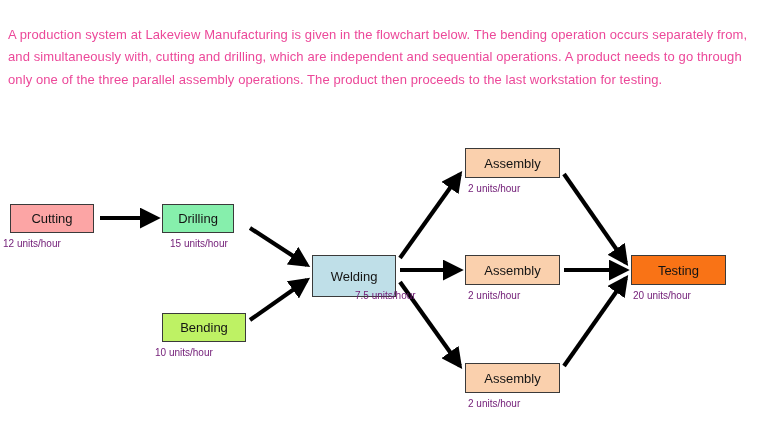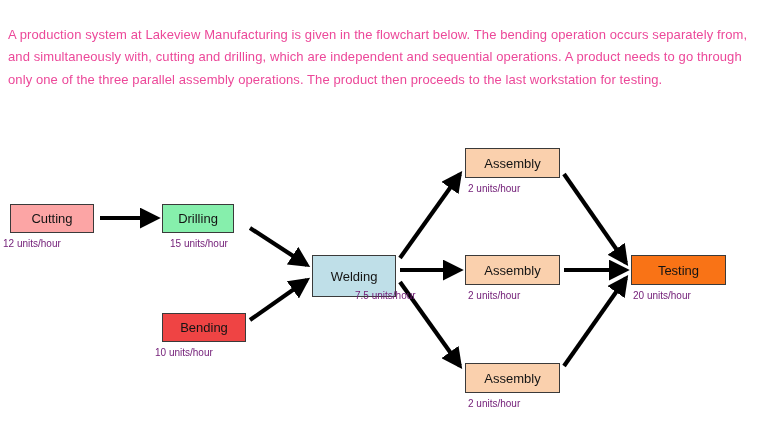--- a/index.html
+++ b/index.html
@@ -90,21 +90,21 @@
   </svg>
   <div id="node-group">
       <div class="node" style="left: 10px; top: 74px; width: 84px; height: 29px; background: #fca5a5;">
         <span>Cutting</span>
       </div>
       <div class="rate-label" style="left: 3px; top: 108px;">12 units/hour</div>
       <div class="node" style="left: 162px; top: 74px; width: 72px; height: 29px; background: #86efac;">
         <span>Drilling</span>
       </div>
       <div class="rate-label" style="left: 155px; top: 108px; margin-left: 15px;">15 units/hour</div>
-      <div class="node" style="left: 162px; top: 183px; width: 84px; height: 29px; background: #ef4444;">
+      <div class="node" style="left: 162px; top: 183px; width: 84px; height: 29px; background: #bef264;">
         <span>Bending</span>
       </div>
       <div class="rate-label" style="left: 155px; top: 217px;">10 units/hour</div>
       <div class="node" style="left: 312px; top: 125px; width: 84px; height: 42px; background: rgb(191, 223, 232);">
         <span>Welding</span>
       </div>
       <div class="rate-label" style="left: 307px; top: 160px; margin-left: 48px;">7.5 units/hour</div>
       <div class="node" style="left: 465px; top: 18px; width: 95px; height: 30px; background: rgb(250, 208, 173);">
         <span>Assembly</span>
       </div>

